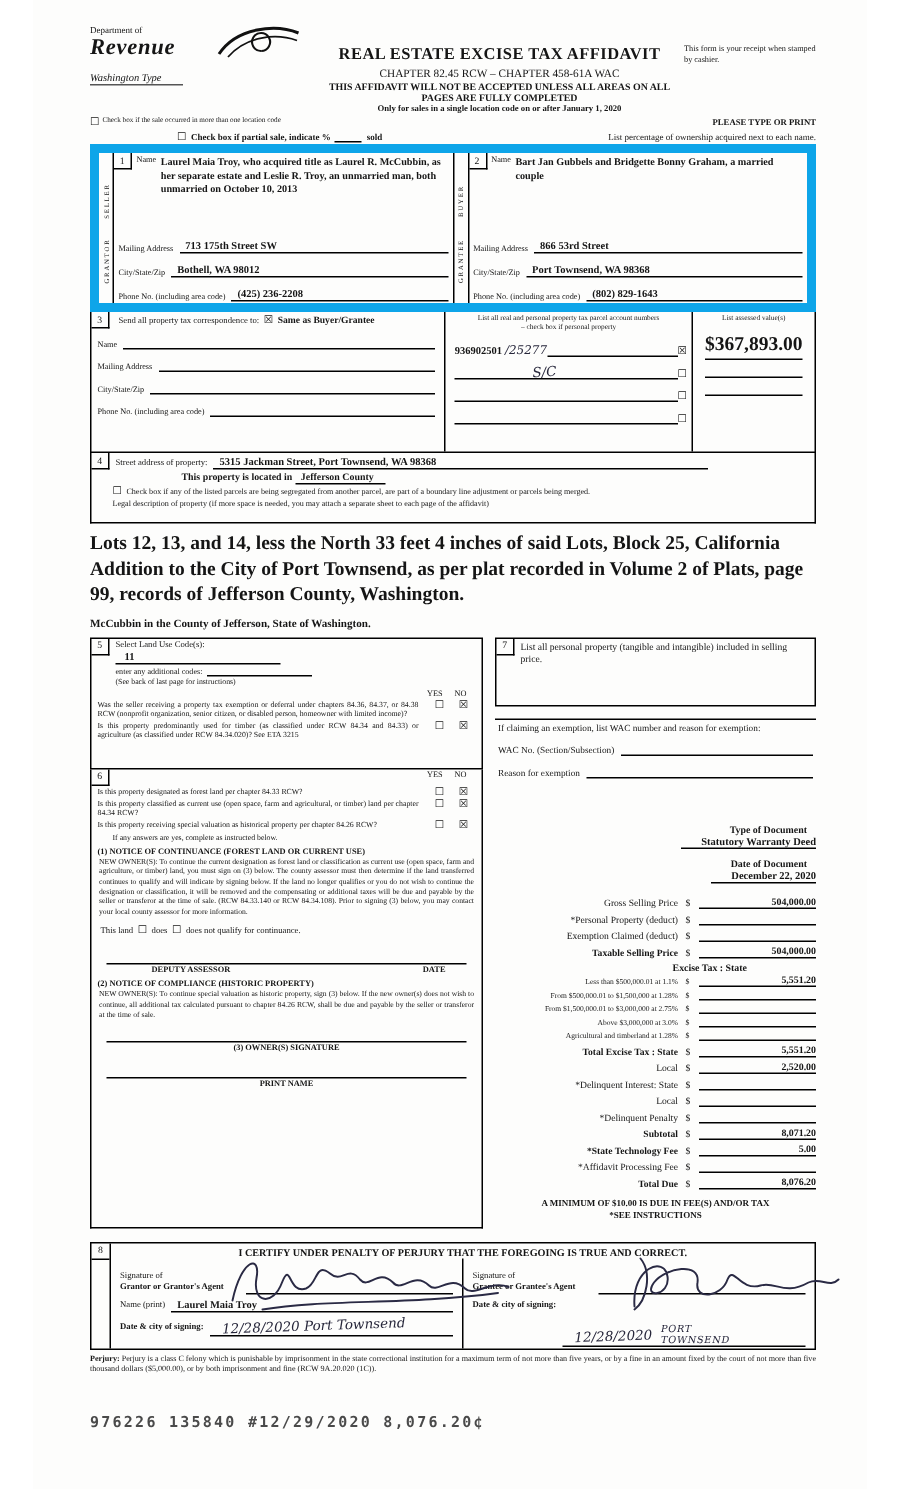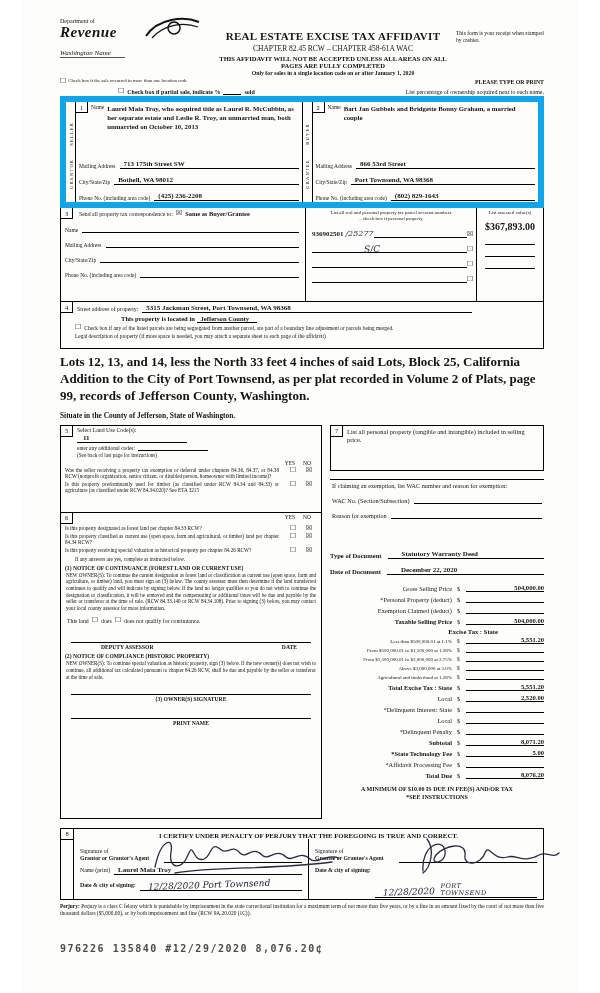--- a/index.html
+++ b/index.html
@@ -62,21 +62,21 @@
   .s3same{font-size:6.4px;}
   .s3row{display:flex;align-items:flex-end;height:15px;padding:0 6px 1px 4px;}
   .s3M{width:176px;border-right:1px solid #000;position:relative;display:flex;flex-direction:column;}
   .s3head{font-size:4.9px;text-align:center;line-height:1.25;padding:2px 2px;}
   .parcelrow{display:flex;align-items:flex-end;height:15px;padding:0 3px 1px 6px;}
   .parcelnum{font-size:7px;}
   .parcelhw{font-size:8px;margin-left:2px;}
   .mfill{flex:1;border-bottom:1px solid #000;min-height:9px;}
   .snote{position:absolute;left:58px;top:36px;font-size:9px;transform:rotate(-4deg);}
   .s3R{flex:1;display:flex;flex-direction:column;}
-  .assessval{font-size:10px;text-align:center;border-bottom:1px solid #000;margin:3px 8px 0 8px;padding-bottom:12px;}
+  .assessval{font-size:13px;text-align:center;border-bottom:1px solid #000;margin:3px 8px 0 8px;padding-bottom:2px;}
   .emptyval{border-bottom:1px solid #000;margin:11px 8px 0 8px;height:1px;}
 
   
   .s4{border:1px solid #000;border-top:none;height:47px;padding-bottom:1px;}
   .s4r1{display:flex;align-items:flex-end;}
   .s4lbl{font-size:5.8px;padding:0 4px 1px 4px;}
   .s4loc{font-size:6.6px;margin:2px 0 0 60px;}
   .s4seg{display:flex;gap:3px;font-size:5.4px;margin:2px 0 0 14px;align-items:center;}
   .s4leg{font-size:5.4px;margin:2px 0 0 14px;}
 
@@ -110,21 +110,21 @@
   .deputy{margin:18px 10px 0 10px;border-top:1px solid #000;display:flex;justify-content:space-between;
           font-size:5.6px;padding:1px 14px 0 30px;}
   .sigrule{margin:14px 10px 0 10px;border-top:1px solid #000;text-align:center;font-size:5.6px;padding-top:1px;}
 
   .s7box{border:1px solid #000;height:46px;display:flex;}
   .s7txt{flex:1;font-size:6.4px;line-height:1.35;padding:2px 4px;}
   .exempt{border-top:1px solid #000;margin-top:8px;padding:2px 2px;height:64px;}
   .exin{font-size:6.2px;}
   .exrow{display:flex;align-items:flex-end;margin-top:6px;}
   .exlbl{font-size:6.2px;flex:0 0 auto;padding-right:4px;}
-  .docrow{display:flex;align-items:flex-end;margin-top:7px;}
+  .docrow{display:flex;align-items:flex-end;margin-top:7px;flex-direction:column;}
   .doclbl{font-size:6.6px;flex:0 0 auto;padding-right:6px;}
   .docval{flex:1;border-bottom:1px solid #000;font-size:7px;padding-left:14px;}
 
   .fin{margin-top:6px;}
   .fr{display:flex;align-items:flex-end;height:11px;}
   .fr .lab{flex:1;text-align:right;font-size:6.4px;padding-right:5px;}
   .fr .cur{width:9px;font-size:6.4px;}
   .fr .amt{width:78px;border-bottom:1px solid #000;text-align:right;font-weight:700;font-size:6.6px;}
   .fr.small{height:9px;}
   .fr.small .lab{font-size:5px;}
@@ -163,21 +163,21 @@
 
   <div class="hdr">
     <div class="logo">
       <svg class="swoosh" width="58" height="26" viewBox="0 0 58 26">
         <path d="M2 22 C14 4, 40 2, 55 8" stroke="#111" stroke-width="2" fill="none"></path>
         <path d="M8 24 C20 10, 40 8, 54 13" stroke="#111" stroke-width="1.2" fill="none"></path>
         <path d="M30 20 a6 6 0 1 1 0.1 0" stroke="#111" stroke-width="1.4" fill="none"></path>
       </svg>
       <div class="logo-top">Department of</div>
       <div class="logo-rev">Revenue</div>
-      <div class="logo-wa">Washington Name</div>
+      <div class="logo-wa">Washington Type</div>
     </div>
     <div class="titleblk">
       <div class="title b">REAL ESTATE EXCISE TAX AFFIDAVIT</div>
       <div class="chapter">CHAPTER 82.45 RCW – CHAPTER 458-61A WAC</div>
       <div class="warn b">THIS AFFIDAVIT WILL NOT BE ACCEPTED UNLESS ALL AREAS ON ALL PAGES ARE FULLY COMPLETED</div>
       <div class="only b">Only for sales in a single location code on or after January 1, 2020</div>
     </div>
     <div class="rcptnote">This form is your receipt when stamped by cashier.</div>
   </div>
 
@@ -334,21 +334,21 @@
       <span style="border-bottom:1px solid #000;padding:0 8px 0 4px">Jefferson County</span>
     </div>
     <div class="s4seg">
       <span class="cb">☐</span>
       <span>Check box if any of the listed parcels are being segregated from another parcel, are part of a boundary line adjustment or parcels being merged.</span>
     </div>
     <div class="s4leg">Legal description of property (if more space is needed, you may attach a separate sheet to each page of the affidavit)</div>
   </div>
 
   <div class="legal b">Lots 12, 13, and 14, less the North 33 feet 4 inches of said Lots, Block 25, California Addition to the City of Port Townsend, as per plat recorded in Volume 2 of Plats, page 99, records of Jefferson County, Washington.</div>
-  <div class="situate b">Situate in the County of Jefferson, State of Washington.</div>
+  <div class="situate b">McCubbin in the County of Jefferson, State of Washington.</div>
 
   <div class="cols">
     <div class="colL">
 
       <div class="s5">
         <div class="s5top">
           <div class="numcell">5</div>
           <div class="s5main">
             <div class="s5lbl">Select Land Use Code(s):</div>
             <div class="luval b">11</div>

